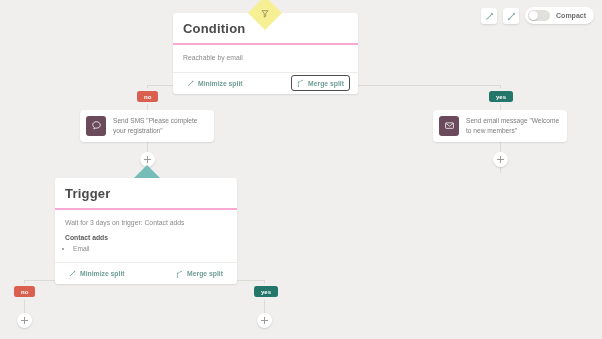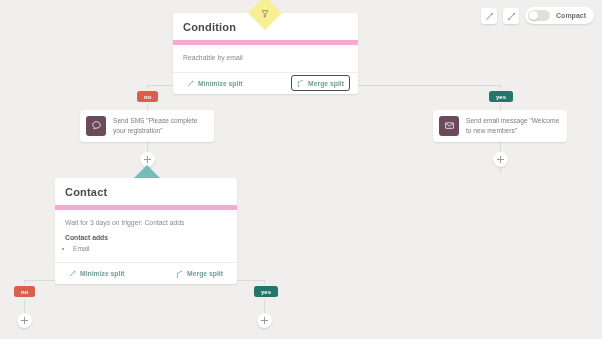--- a/index.html
+++ b/index.html
@@ -17,25 +17,25 @@
 
   
   .card {
     position: absolute;
     background: #ffffff;
     border-radius: 3px;
     box-shadow: 0 1px 2px rgba(0,0,0,.10);
   }
   .card-header {
     padding: 8px 10px 7px 10px;
-    font-size: 11px;
+    font-size: 13px;
     font-weight: bold;
     color: #4a4a4a;
     letter-spacing: .2px;
-    border-bottom: 5px solid #f9a8d4;
+    border-bottom: 2px solid #f9a8d4;
   }
   .card-body {
     padding: 8px 10px 8px 10px;
     font-size: 6.8px;
     color: #8b8b8b;
     line-height: 1.55;
     border-bottom: 1px solid #ededea;
   }
   .body-strong { color: #5c5c5c; font-weight: bold; margin-top: 4px; }
   .body-list { margin: 1px 0 0 8px; }
@@ -265,21 +265,21 @@
 
   <div class="diamond diamond-teal" style="left:135px; top:170px;">
     <span class="diamond-inner">
       <svg width="9" height="9" viewBox="0 0 12 12">
         <path d="M4.2 10.4 V3.2 a1.8 1.8 0 1 1 3 1.4 a1.6 1.6 0 1 0 1.3 1.2" fill="none" stroke="#ffffff" stroke-width="1"></path>
       </svg>
     </span>
   </div>
 
   <div class="card" style="left:55px; top:178px; width:182px;">
-    <div class="card-header">Contact</div>
+    <div class="card-header">Trigger</div>
     <div class="card-body">
       <div>Wait for 3 days on trigger: Contact adds</div>
       <div class="body-strong">Contact adds</div>
       <ul class="body-list">
         <li>Email</li>
       </ul>
     </div>
     <div class="card-footer">
       <div class="foot-btn">
         <span>

